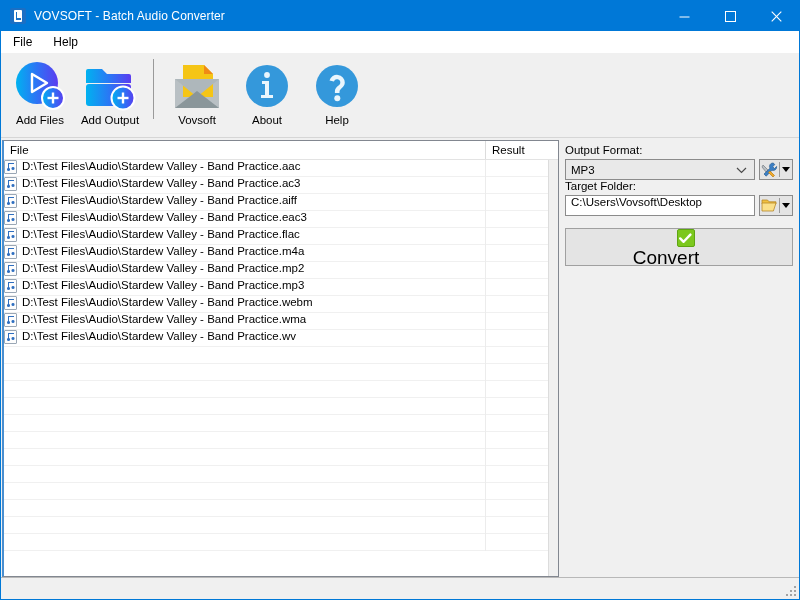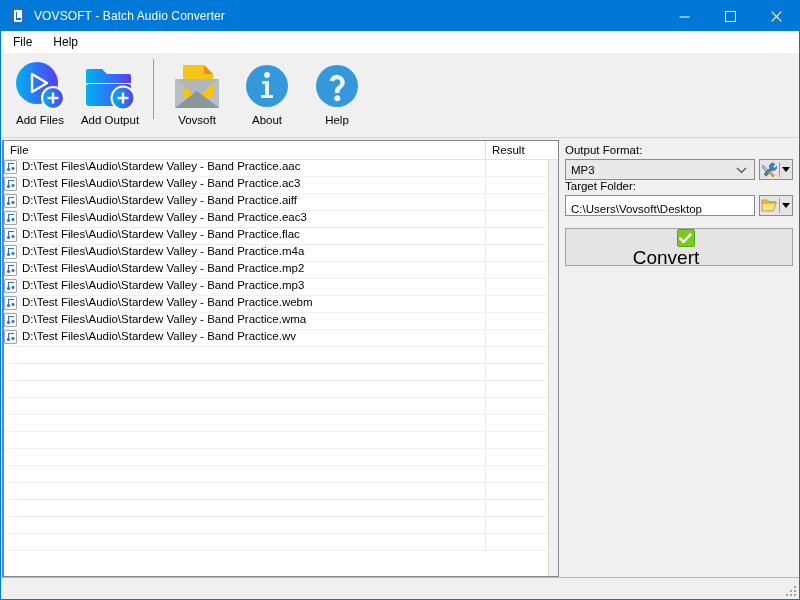--- a/index.html
+++ b/index.html
@@ -246,21 +246,21 @@
   .combo .chev {
     position: absolute;
     right: 7px; top: 50%;
     transform: translateY(-50%);
   }
   .textbox {
     flex: 1;
     height: 21px;
     background: #ffffff;
     border: 1px solid #8b8b8b;
-    display: flex; align-items: flex-end;
+    display: flex; align-items: flex-start;
     padding-left: 5px;
     font-size: 11.5px;
     color: #000000;
   }
   .split-btn {
     width: 34px;
     margin-left: 4px;
     height: 21px;
     border: 1px solid #8b8b8b;
     background: #e4e4e4;

